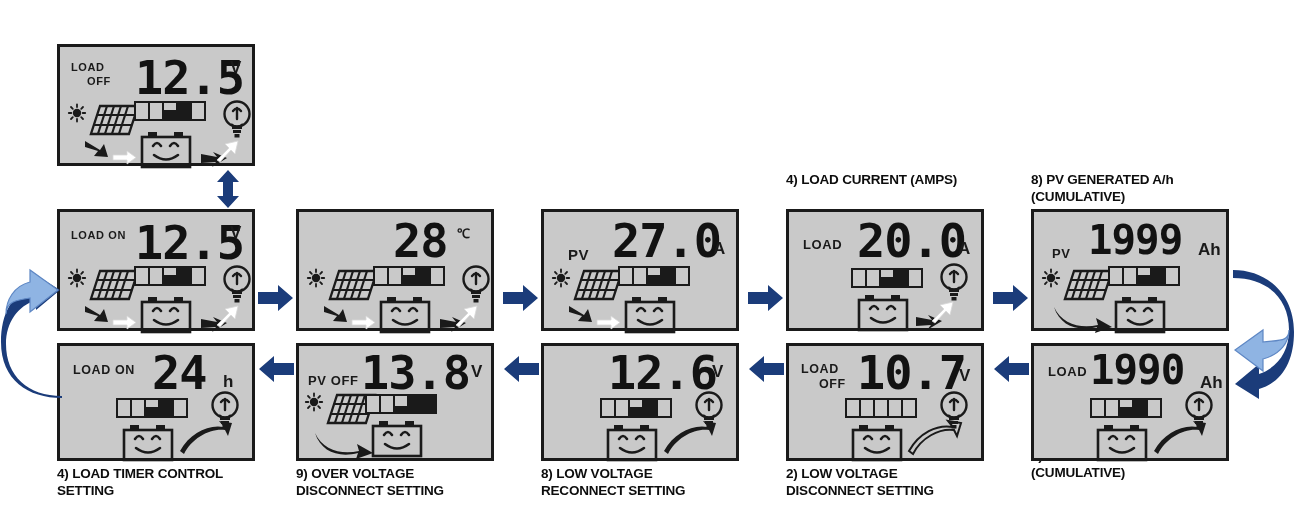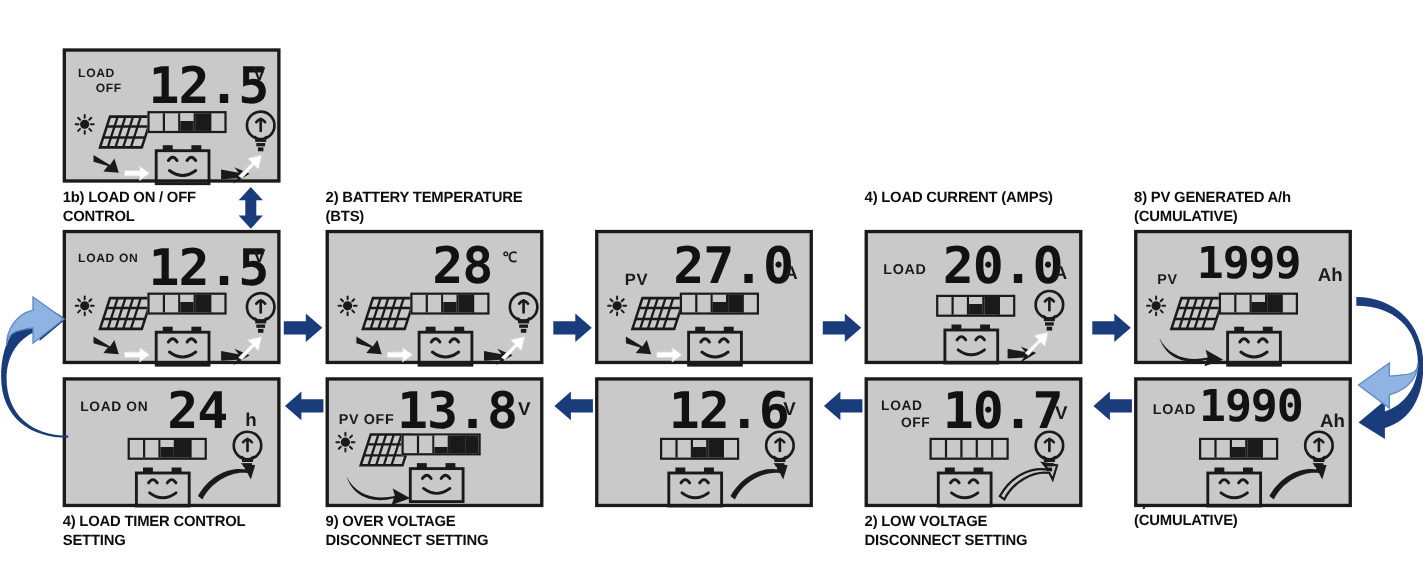--- a/index.html
+++ b/index.html
@@ -77,32 +77,30 @@
   svg{display:block;overflow:visible;}
   .ic{position:absolute;}
 
   .bigarrow{position:absolute;}
 </style>
 </head>
 <body>
 
 <div class="stage">
 
-  <div class="caption" style="left:57px;top:172px;width:160px;">1b) LOAD ON / OFF
-CONTROL</div>
-  <div class="caption" style="left:296px;top:172px;width:220px;">2) BATTERY TEMPERATURE
-(BTS)</div>
   <div class="caption" style="left:786px;top:172px;width:230px;">4) LOAD CURRENT (AMPS)</div>
   <div class="caption" style="left:1031px;top:172px;width:220px;">8) PV GENERATED A/h
 (CUMULATIVE)</div>
 
   <div class="caption" style="left:57px;top:466px;width:230px;">4) LOAD TIMER CONTROL
 SETTING</div>
   <div class="caption" style="left:296px;top:466px;width:230px;">9) OVER VOLTAGE
 DISCONNECT SETTING</div>
+  <div class="caption" style="left:541px;top:466px;width:230px;">8) LOW VOLTAGE
+RECONNECT SETTING</div>
   <div class="caption" style="left:786px;top:466px;width:230px;">2) LOW VOLTAGE
 DISCONNECT SETTING</div>
   <div class="caption" style="left:1031px;top:448px;width:240px;">6) LOAD DISCHARGED A/h
 (CUMULATIVE)</div>
 
   <div class="panel" style="left:57px;top:44px;width:198px;height:122px;">
     <div class="lcd">
       <div class="annun" style="left:11px;top:14px;">LOAD</div>
       <div class="annun" style="left:27px;top:28px;">OFF</div>
       <div class="value" style="left:75px;top:8px;">12.5</div>

